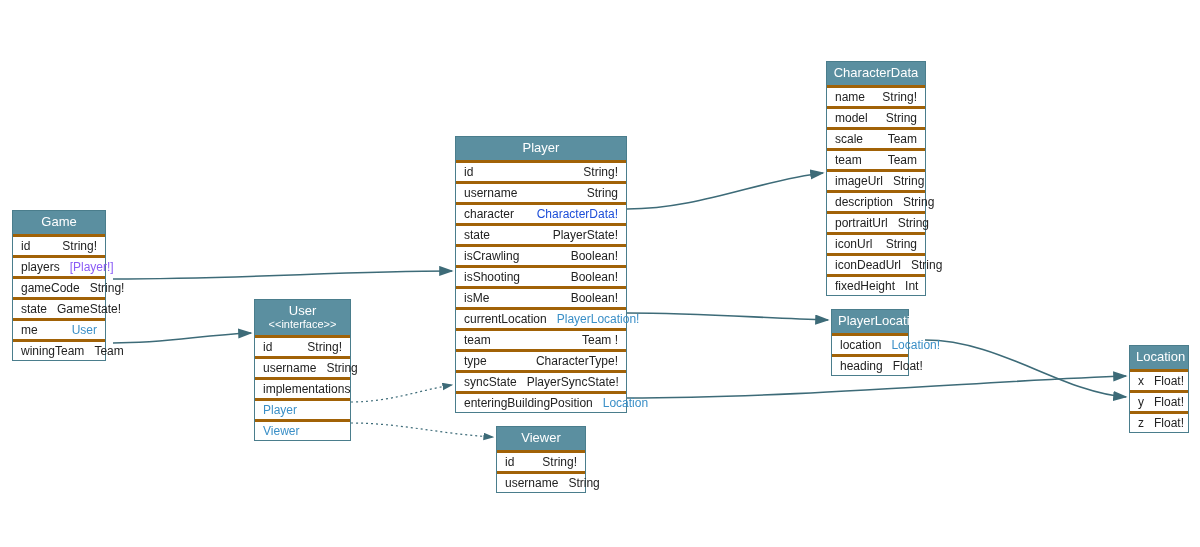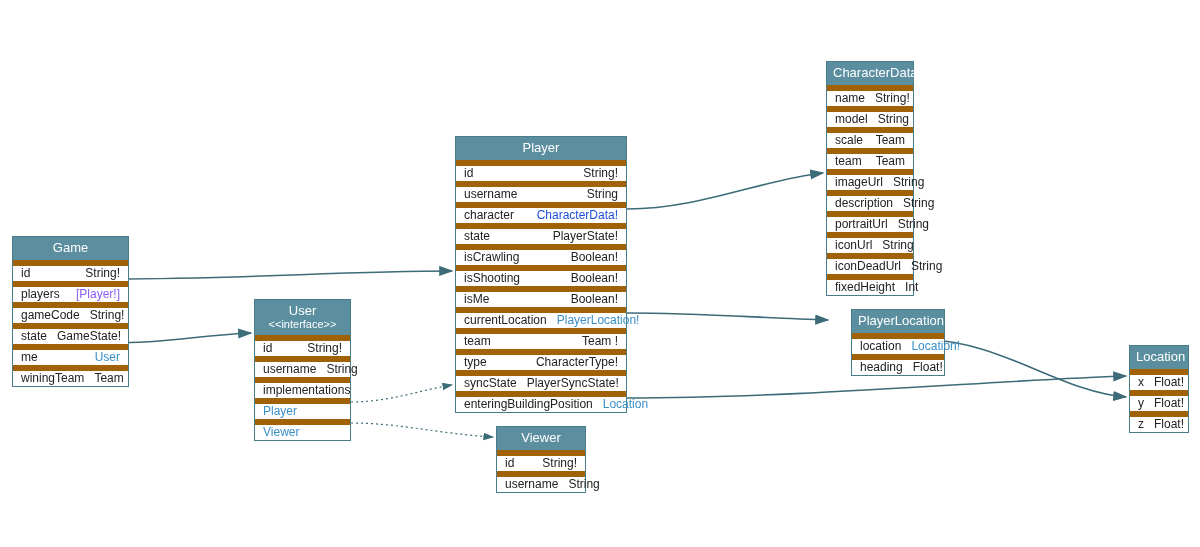--- a/index.html
+++ b/index.html
@@ -47,21 +47,21 @@
     font-size: 11px;
     line-height: 12px;
   }
   .field {
     display: flex;
     justify-content: space-between;
     align-items: center;
     font-size: 12px;
     color: #222222;
     padding: 3px 8px;
-    border-top: 6px solid #a16207;
+    border-top: 3px solid #a16207;
     box-sizing: border-box;
     height: 21px;
     line-height: 15px;
     white-space: nowrap;
   }
   .field:first-of-type {
     border-top: 1px solid #4a7d8c;
   }
   .field .fname { text-align: left; }
   .field .ftype { text-align: right; padding-left: 10px; }
@@ -88,21 +88,21 @@
         <path d="M 113 343 C 170 343, 200 335, 251 333" fill="none" stroke="#3d6b78" stroke-width="1.6" marker-end="url(#arrowhead)"></path>
         <path d="M 627 209 C 700 209, 760 180, 823 173" fill="none" stroke="#3d6b78" stroke-width="1.6" marker-end="url(#arrowhead)"></path>
         <path d="M 627 313 C 700 313, 760 318, 828 320" fill="none" stroke="#3d6b78" stroke-width="1.6" marker-end="url(#arrowhead)"></path>
         <path d="M 627 398 C 800 398, 1000 380, 1126 376" fill="none" stroke="#3d6b78" stroke-width="1.6" marker-end="url(#arrowhead)"></path>
         <path d="M 925 340 C 1000 340, 1060 392, 1126 397" fill="none" stroke="#3d6b78" stroke-width="1.6" marker-end="url(#arrowhead)"></path>
         <path d="M 351 402 C 390 402, 420 390, 452 385" fill="none" stroke="#3d6b78" stroke-width="1.2" stroke-dasharray="2,3" marker-end="url(#arrowhead)"></path>
         <path d="M 351 423 C 400 423, 440 434, 493 437" fill="none" stroke="#3d6b78" stroke-width="1.2" stroke-dasharray="2,3" marker-end="url(#arrowhead)"></path>
       </g>
   </svg>
   <div id="entity-layer">
-      <div class="entity" style="left: 12px; top: 236px; width: 117px;">
+      <div class="entity" style="left: 12px; top: 210px; width: 94px;">
         <div class="entity-header" style="background: rgb(91, 143, 160);">Game</div>
         <div class="field">
           <span class="fname">id</span>
           <span class="ftype">String!</span>
         </div>
         <div class="field">
           <span class="fname">players</span>
           <span class="ftype link" style="color: #8b5cf6;">[Player!]</span>
         </div>
         <div class="field">
@@ -197,21 +197,21 @@
         <div class="entity-header" style="background: rgb(91, 143, 160);">Viewer</div>
         <div class="field">
           <span class="fname">id</span>
           <span class="ftype">String!</span>
         </div>
         <div class="field">
           <span class="fname">username</span>
           <span class="ftype">String</span>
         </div>
       </div>
-      <div class="entity" style="left: 826px; top: 61px; width: 88px;">
+      <div class="entity" style="left: 826px; top: 61px; width: 100px;">
         <div class="entity-header" style="background: rgb(91, 143, 160);">CharacterData</div>
         <div class="field">
           <span class="fname">name</span>
           <span class="ftype">String!</span>
         </div>
         <div class="field">
           <span class="fname">model</span>
           <span class="ftype">String</span>
         </div>
         <div class="field">
@@ -240,21 +240,21 @@
         </div>
         <div class="field">
           <span class="fname">iconDeadUrl</span>
           <span class="ftype">String</span>
         </div>
         <div class="field">
           <span class="fname">fixedHeight</span>
           <span class="ftype">Int</span>
         </div>
       </div>
-      <div class="entity" style="left: 851px; top: 309px; width: 94px;">
+      <div class="entity" style="left: 831px; top: 309px; width: 78px;">
         <div class="entity-header" style="background: rgb(91, 143, 160);">PlayerLocation</div>
         <div class="field">
           <span class="fname">location</span>
           <span class="ftype link" style="color: rgb(58, 143, 199);">Location!</span>
         </div>
         <div class="field">
           <span class="fname">heading</span>
           <span class="ftype">Float!</span>
         </div>
       </div>

